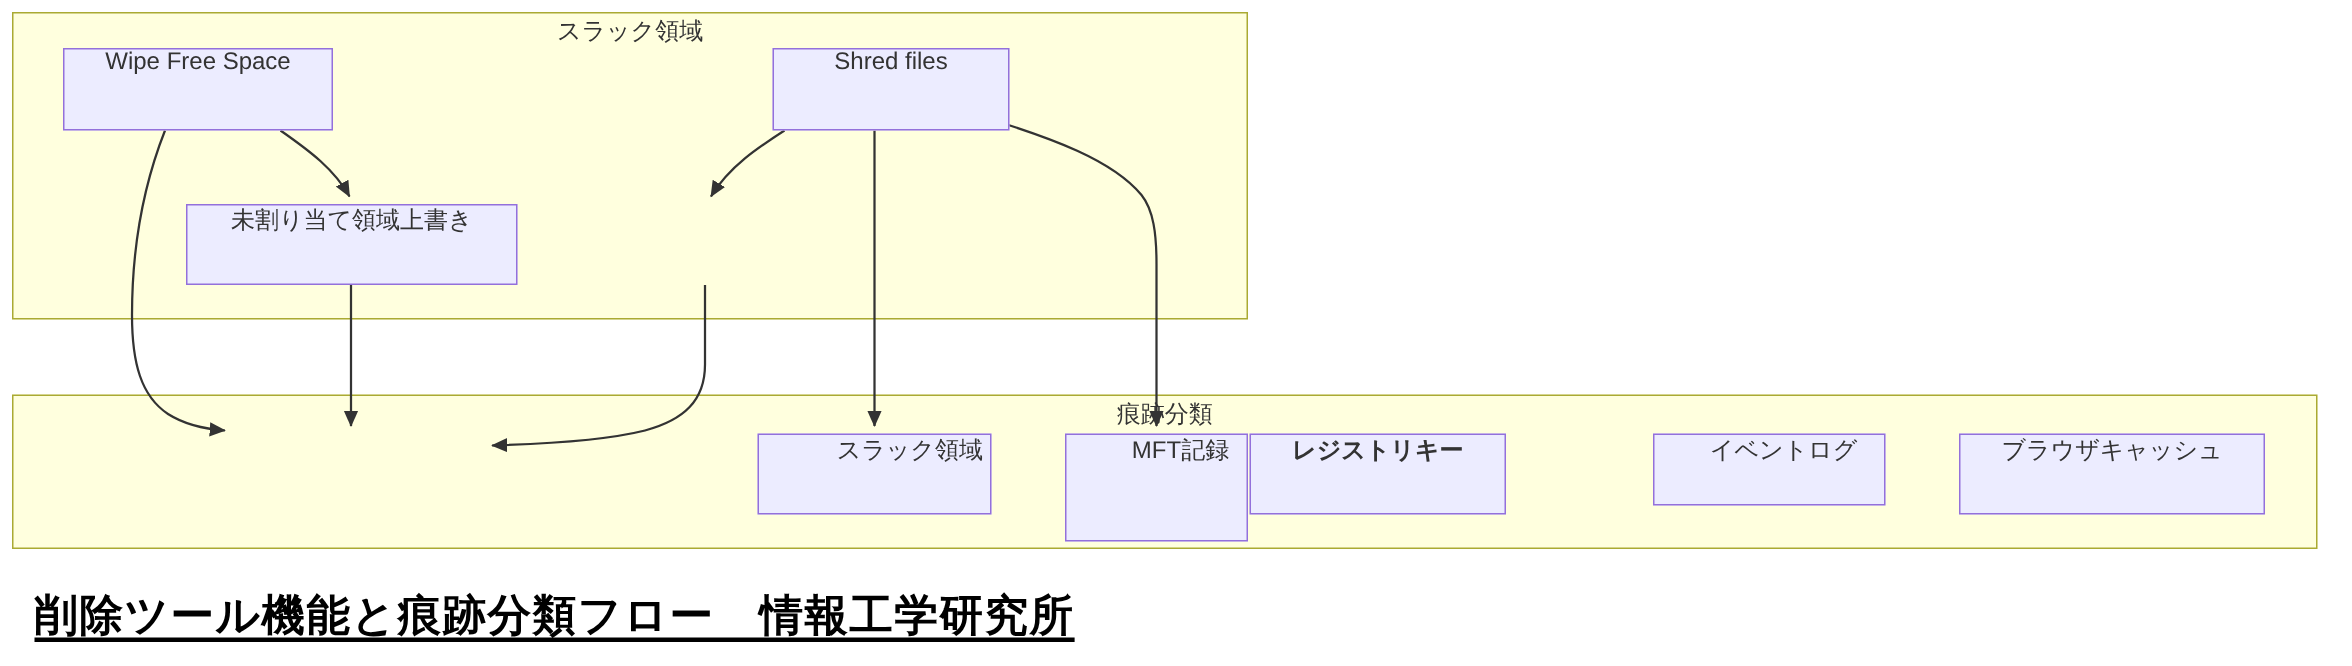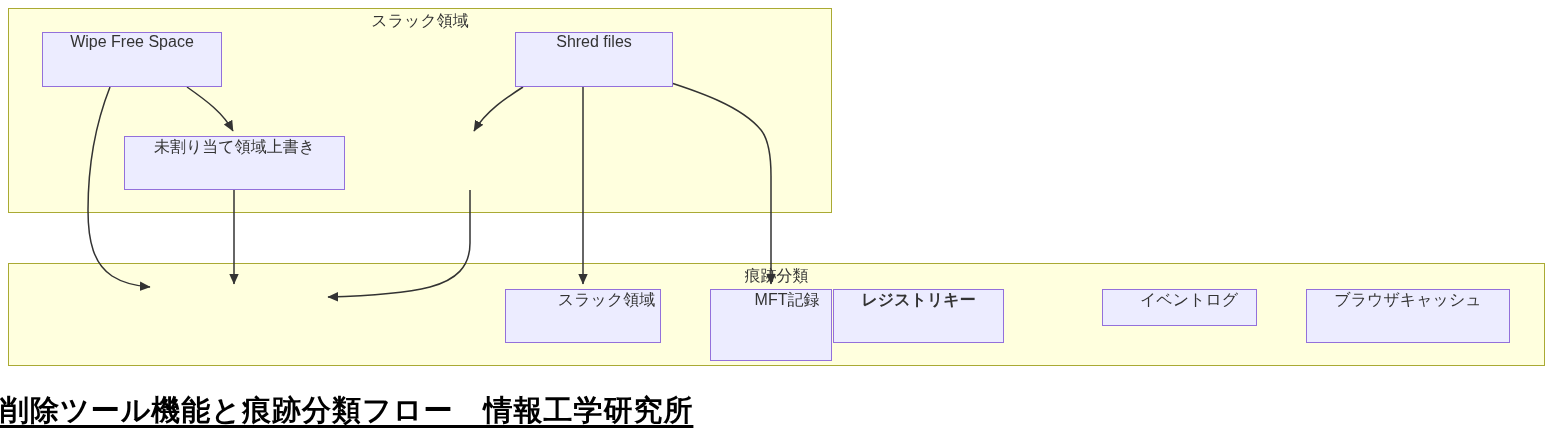--- a/index.html
+++ b/index.html
@@ -54,34 +54,35 @@
     text-align: center;
   }
   .n-wipe    { left: 42px;   top: 32px;  width: 180px; height: 55px; }
   .n-shred   { left: 515px;  top: 32px;  width: 158px; height: 55px; }
   .n-ovw     { left: 124px;  top: 136px; width: 221px; height: 54px; }
   .n-multi   { left: 393px;  top: 136px; width: 156px; height: 54px; }
   .n-unalloc { left: 148px;  top: 289px; width: 172px; height: 54px; }
   .n-slack   { left: 505px;  top: 289px; width: 156px; height: 54px; padding-left: 47px; }
   .n-mft     { left: 710px;  top: 289px; width: 122px; height: 72px; padding-left: 32px; }
   .n-reg     { left: 833px;  top: 289px; width: 171px; height: 54px; font-weight: bold; }
-  .n-event   { left: 1102px; top: 289px; width: 155px; height: 37px; padding-left: 19px; }
+  .n-event   { left: 1102px; top: 289px; width: 155px; height: 48px; padding-left: 19px; }
   .n-browser { left: 1306px; top: 289px; width: 204px; height: 54px; }
   .diagram-title {
     position: absolute;
     left: 0px;
     top: 391px;
     font-size: 29px;
     font-weight: bold;
     color: var(--title-text, #000000);
     letter-spacing: 1px;
     text-decoration: underline;
     text-decoration-thickness: 2.5px;
     text-underline-offset: 5px;
     white-space: nowrap;
+    padding-left: 23px;
   }
 </style>
 </head>
 <body>
 
 <div class="canvas">
 
   <div class="cluster c-top">
     <div class="cluster-label">スラック領域</div>
   </div>

